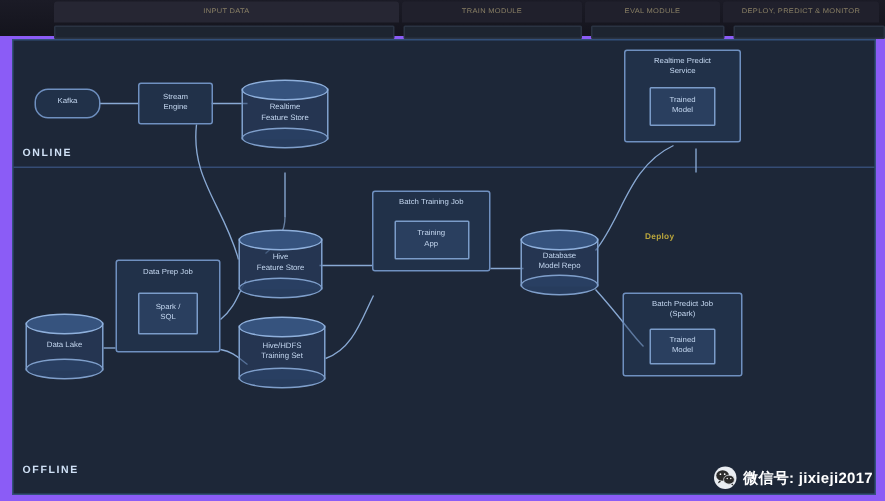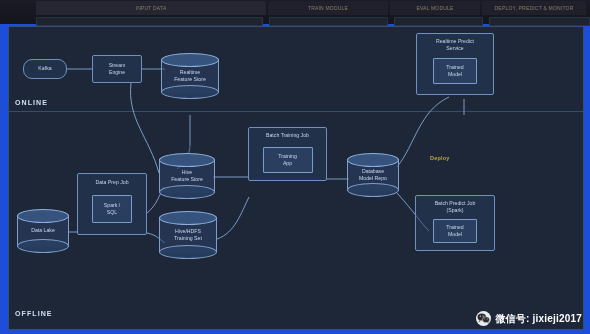--- a/index.html
+++ b/index.html
@@ -1,17 +1,17 @@
 <!DOCTYPE html>
 <html><head>
 <meta charset="utf-8">
 <style>
   html,body{margin:0;padding:0;background:#0e1118;}
   body{width:590px;height:334px;overflow:hidden;font-family:"Liberation Sans",sans-serif;}
-  #root{position:relative;width:590px;height:334px;background:#1d4ed8;}
+  #root{position:relative;width:590px;height:334px;background:#8b5cf6;}
 
   
   .chrome{position:absolute;left:0;top:0;width:590px;height:24px;
           background:linear-gradient(180deg,#1b1b26 0%,#14141d 100%);}
   .tabstrip{position:absolute;left:0;top:0;width:590px;height:16px;}
   .tab{position:absolute;top:1px;height:14px;border-radius:2px 2px 0 0;
        background:#20202c;display:flex;align-items:center;justify-content:center;overflow:hidden;}
   .tab.active{background:#262633;}
   .tab .tl{font-size:5px;color:#9a8f6e;letter-spacing:.2px;white-space:nowrap;
            opacity:.85;transform:scaleY(.9);}

